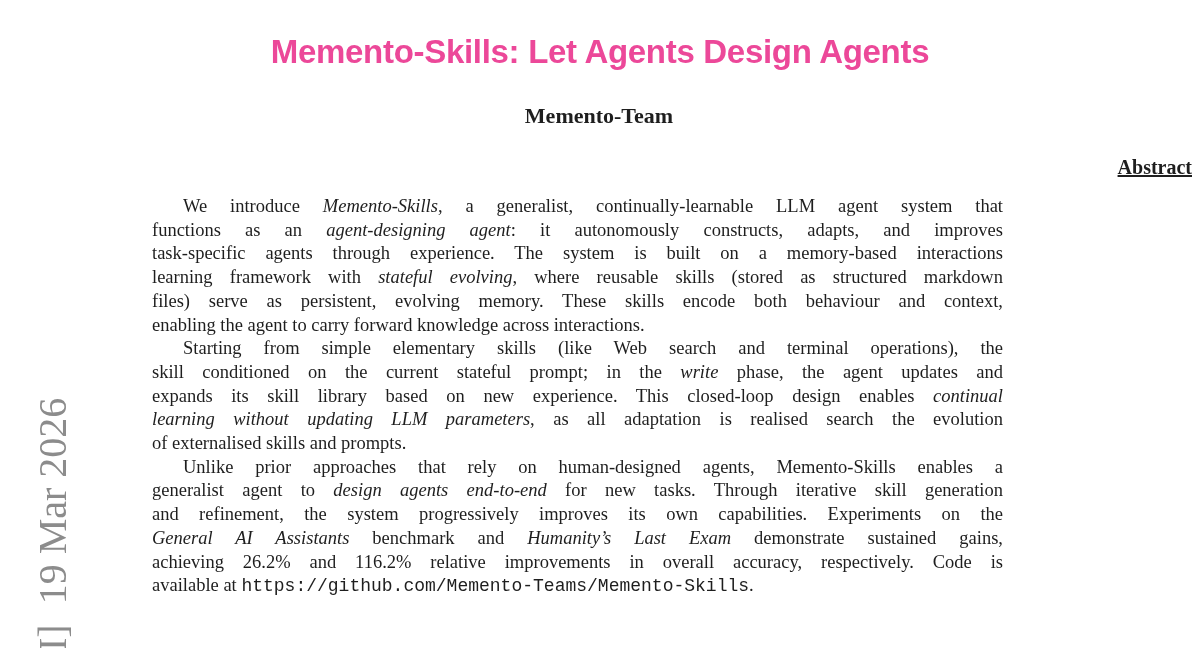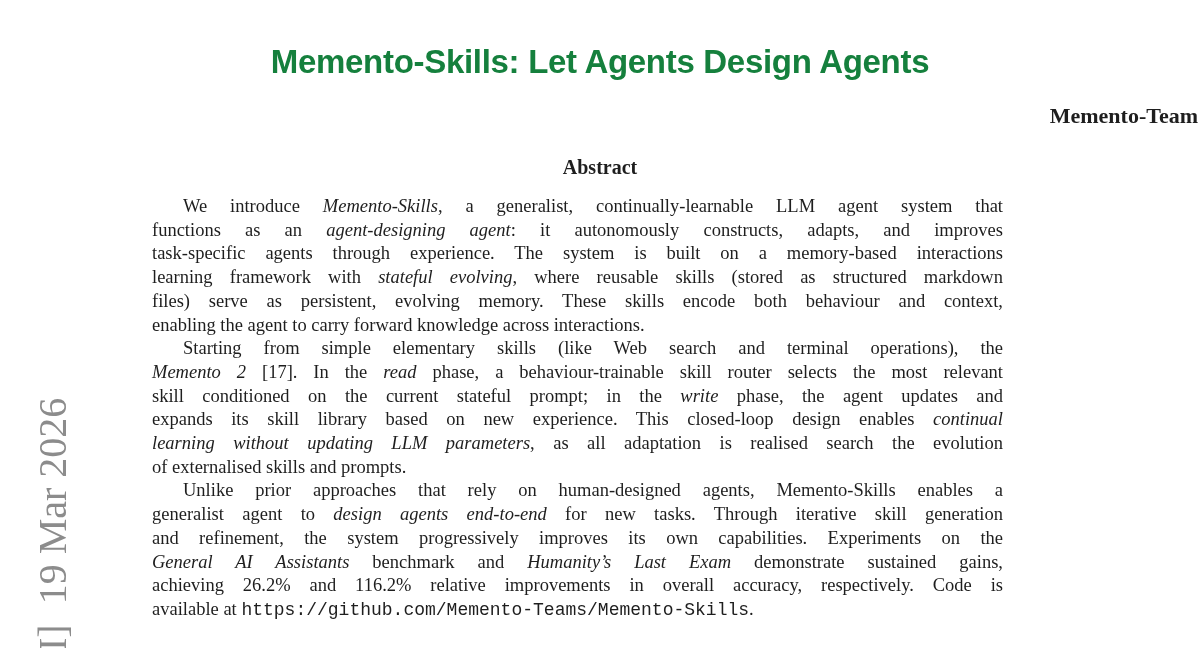--- a/index.html
+++ b/index.html
@@ -6,39 +6,40 @@
   body {
     width: 1200px; height: 648px;
     background: #ffffff;
     overflow: hidden;
     position: relative;
     font-family: "Liberation Serif", serif;
     color: #1e1e1e;
   }
   .paper-title {
     position: absolute; top: 25px; left: 0; right: 0;
-    margin: 18px;
+    margin: 8px;
     text-align: center;
     font-family: "Liberation Sans", sans-serif;
     font-weight: bold;
     font-size: 33px;
     letter-spacing: -0.3px;
-    color: #15803d;
+    color: #ec4899;
   }
   .author {
     position: absolute; top: 103px; left: 0; right: 2px;
-    text-align: right;
+    text-align: center;
     font-weight: bold;
     font-size: 22px;
   }
   .abstract-heading {
-    position: absolute; top: 156px; left: 0; right: 0;
-    text-align: center;
+    position: absolute; top: 156px; left: 0; right: 8px;
+    text-align: right;
     font-weight: bold;
     font-size: 20px;
+    text-decoration: underline;
   }
   .abstract-body {
     position: absolute;
     top: 195px; left: 152px; width: 851px;
     font-size: 18.5px;
     line-height: 23.7px;
   }
   .line { text-align: left; }
   .line.j { text-align: justify; text-align-last: justify; }
   .line.indent { padding-left: 31px; }
@@ -68,21 +69,20 @@
 <div class="abstract-heading">Abstract</div>
 
 <div class="abstract-body" id="abstract-body">
     <div class="line j indent"><span>We introduce </span><span class="i">Memento-Skills</span><span>, a generalist, continually-learnable LLM agent system that</span></div>
     <div class="line j"><span>functions as an </span><span class="i">agent-designing agent</span><span>: it autonomously constructs, adapts, and improves</span></div>
     <div class="line j"><span>task-specific agents through experience. The system is built on a memory-based interactions</span></div>
     <div class="line j"><span>learning framework with </span><span class="i">stateful evolving</span><span>, where reusable skills (stored as structured markdown</span></div>
     <div class="line j"><span>files) serve as persistent, evolving memory. These skills encode both behaviour and context,</span></div>
     <div class="line"><span>enabling the agent to carry forward knowledge across interactions.</span></div>
     <div class="line j indent"><span>Starting from simple elementary skills (like Web search and terminal operations), the</span></div>
-    <div class="line j"><span class="i">Memento 2</span><span> [17]. In the </span><span class="i">read</span><span> phase, a behaviour-trainable skill router selects the most relevant</span></div>
     <div class="line j"><span>skill conditioned on the current stateful prompt; in the </span><span class="i">write</span><span> phase, the agent updates and</span></div>
     <div class="line j"><span>expands its skill library based on new experience. This closed-loop design enables </span><span class="i">continual</span></div>
     <div class="line j"><span class="i">learning without updating LLM parameters</span><span>, as all adaptation is realised search the evolution</span></div>
     <div class="line"><span>of externalised skills and prompts.</span></div>
     <div class="line j indent"><span>Unlike prior approaches that rely on human-designed agents, Memento-Skills enables a</span></div>
     <div class="line j"><span>generalist agent to </span><span class="i">design agents end-to-end</span><span> for new tasks. Through iterative skill generation</span></div>
     <div class="line j"><span>and refinement, the system progressively improves its own capabilities. Experiments on the</span></div>
     <div class="line j"><span class="i">General AI Assistants</span><span> benchmark and </span><span class="i">Humanity’s Last Exam</span><span> demonstrate sustained gains,</span></div>
     <div class="line j"><span>achieving 26.2% and 116.2% relative improvements in overall accuracy, respectively. Code is</span></div>
     <div class="line"><span>available at </span><span class="tt">https://github.com/Memento-Teams/Memento-Skills</span><span>.</span></div>

